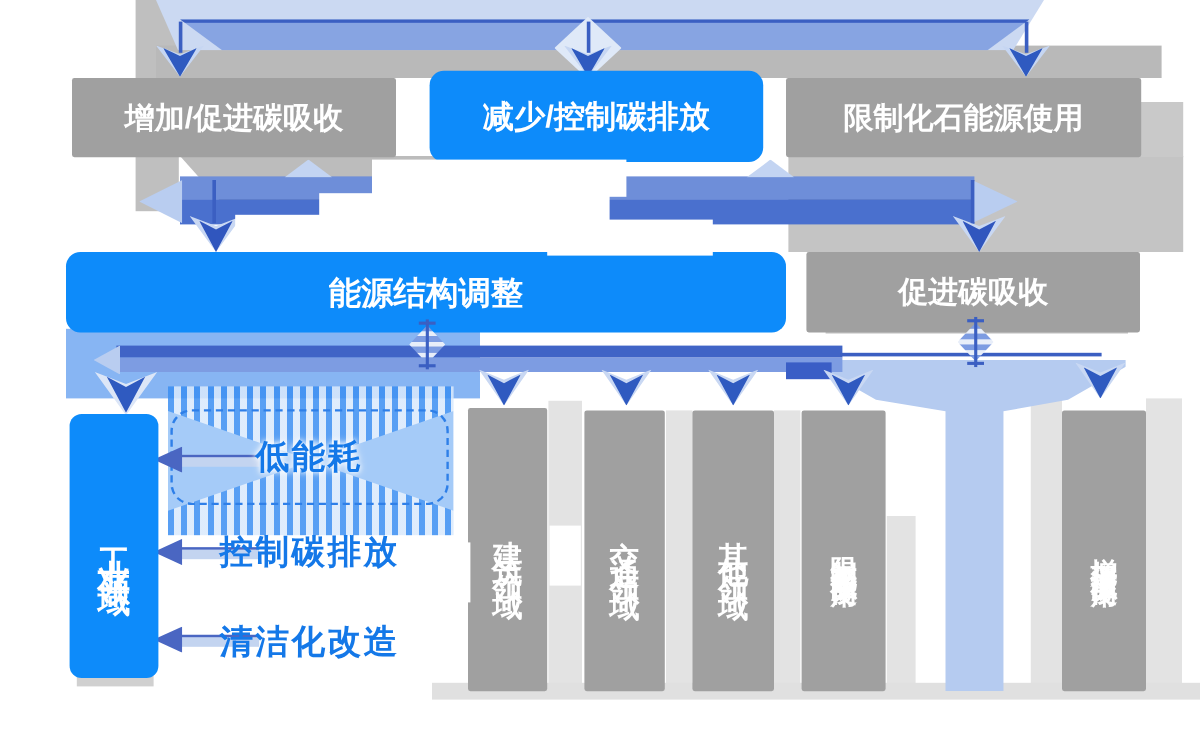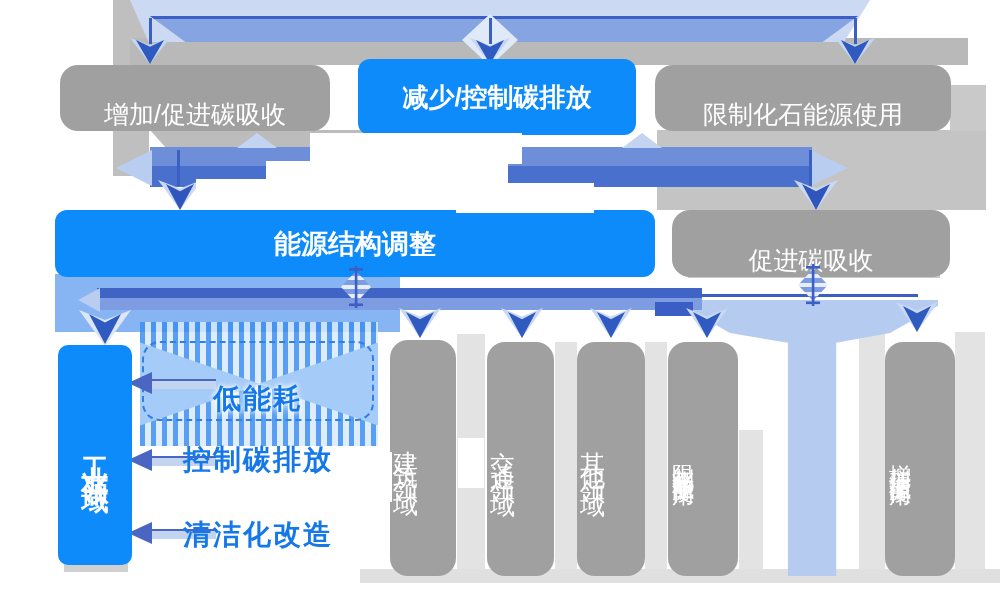--- a/index.html
+++ b/index.html
@@ -1,20 +1,20 @@
 <!DOCTYPE html>
 <html><head>
 <meta charset="utf-8">
 <style>
   html,body{margin:0;padding:0;background:#fff;}
   body{width:1000px;height:611px;overflow:hidden;position:relative;
        font-family:"Liberation Sans","DejaVu Sans",sans-serif;}
   .abs{position:absolute;}
   .box{display:flex;align-items:center;justify-content:center;color:#fff;text-align:center;}
-  .gray-box{background:#a0a0a0;border-radius:18px;font-weight:400;align-items:flex-end;}
+  .gray-box{background:#a0a0a0;border-radius:2px;font-weight:700;}
   .blue-box{background:#0d8bfa;border-radius:12px;font-weight:bold;justify-content:center;}
   .vtext{writing-mode:vertical-rl;text-orientation:upright;}
   .tri-up{clip-path:polygon(0 100%,50% 0,100% 100%);}
   .tri-left{clip-path:polygon(0 50%,100% 0,100% 100%);}
   .wedge-l{clip-path:polygon(100% 0,0 50%,100% 100%);}
   .wedge-r{clip-path:polygon(0 0,100% 50%,0 100%);}
   .ah{clip-path:polygon(0 0,50% 28%,100% 0,50% 100%);} 
   .blue-item{font-weight:bold;color:#1478e8;font-size:28px;letter-spacing:2px;}
   .whiteout{background:#ffffff;}
 </style>
@@ -151,21 +151,21 @@
 
 <div class="abs ah" style="left:896px;top:302px;width:42px;height:30px;background:#c9d8f3;z-index:3;"></div>
 <div class="abs ah" style="left:903px;top:306px;width:28px;height:26px;background:#2f5ac0;z-index:4;"></div>
 
 <div class="abs" style="left:672px;top:300px;width:276px;height:276px;background:#b5cbf0;z-index:2;clip-path:polygon(0 0,100% 0,79% 12%,59.5% 15.5%,59.5% 100%,42% 100%,42% 15.5%,21% 12%);"></div>
 
 <div class="abs" style="left:140px;top:322px;width:238px;height:124px;background:repeating-linear-gradient(90deg,#3a8ef2 0 5px,#d9e9fc 5px 11px);opacity:.85;z-index:2;"></div>
 <div class="abs" style="left:140px;top:332px;width:120px;height:104px;background:#a5cbf8;clip-path:polygon(0 10%,100% 50%,0 90%);z-index:3;"></div>
 <div class="abs" style="left:258px;top:332px;width:120px;height:104px;background:#a5cbf8;clip-path:polygon(100% 10%,0 50%,100% 90%);z-index:3;"></div>
 <div class="abs" style="left:142px;top:341px;width:232px;height:80px;border:2px dashed #2e7fe8;border-radius:18px;box-sizing:border-box;z-index:4;"></div>
-<div class="abs box" style="left:142px;top:359px;width:232px;height:80px;z-index:5;align-items:center;">
+<div class="abs box" style="left:142px;top:341px;width:232px;height:80px;z-index:5;align-items:center;">
   <span class="blue-item" style="text-shadow:0 0 4px #fff,0 0 7px #fff;">低能耗</span>
 </div>
 
 <div class="abs blue-item" style="left:183px;top:441px;z-index:4;">控制碳排放</div>
 <div class="abs blue-item" style="left:183px;top:516px;z-index:4;">清洁化改造</div>
 
 <div class="abs" style="left:150px;top:379px;width:66px;height:8px;background:#c3d4f0;border-top:2px solid #4a66c2;z-index:3;"></div>
 <div class="abs tri-left" style="left:128px;top:372px;width:24px;height:22px;background:#4a66c2;z-index:4;"></div>
 <div class="abs" style="left:150px;top:456px;width:66px;height:8px;background:#c3d4f0;border-top:2px solid #4a66c2;z-index:3;"></div>
 <div class="abs tri-left" style="left:128px;top:449px;width:24px;height:22px;background:#4a66c2;z-index:4;"></div>

